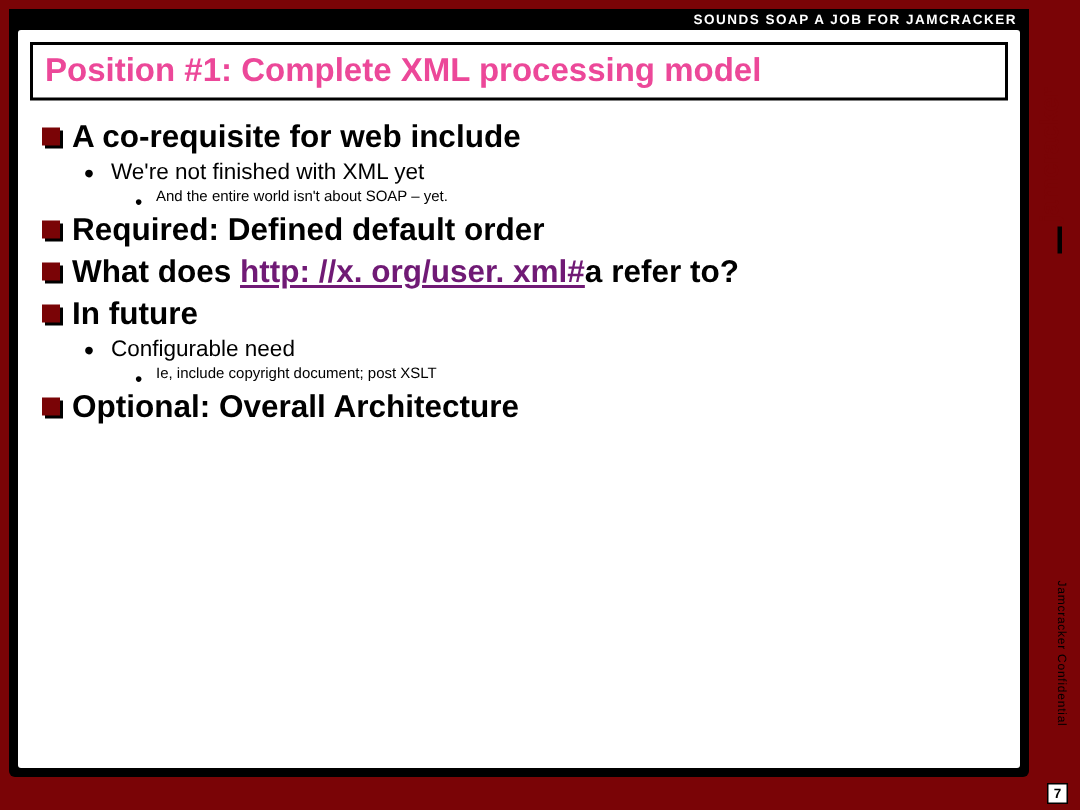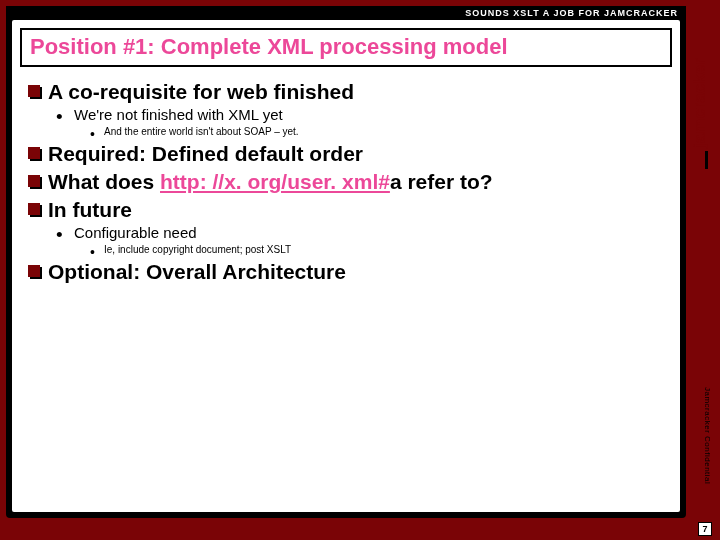--- a/index.html
+++ b/index.html
@@ -100,21 +100,21 @@
     margin-bottom: 1px;
   }
   .lvl3::before {
     content: "•";
     position: absolute;
     left: 0;
     top: 0;
     font-size: 14px;
   }
   .link-text {
-    color: #ec4899;
+    color: #701a75;
     text-decoration: underline;
   }
   .right-rail {
     position: absolute;
     top: 6px;
     right: 4px;
     width: 26px;
     bottom: 22px;
   }
   .brand-vert {
@@ -163,28 +163,28 @@
     font-size: 9px;
     text-align: center;
     line-height: 12px;
     font-weight: bold;
   }
 </style>
 </head>
 <body>
 
 <div class="outer-frame">
-  <div class="top-strip">SOUNDS XSLT A JOB FOR JAMCRACKER</div>
+  <div class="top-strip">SOUNDS SOAP A JOB FOR JAMCRACKER</div>
   <div class="content-area">
     <div class="title-box">Position #1: Complete XML processing model</div>
     <div class="body">
 
       <div class="lvl1">
         <span class="bullet-sq"></span>
-        <span>A co-requisite for web finished</span>
+        <span>A co-requisite for web include</span>
       </div>
       <div class="lvl2">
         <span>We're not finished with XML yet</span>
       </div>
       <div class="lvl3">
         <span>And the entire world isn't about SOAP – yet.</span>
       </div>
 
       <div class="lvl1">
         <span class="bullet-sq"></span>

